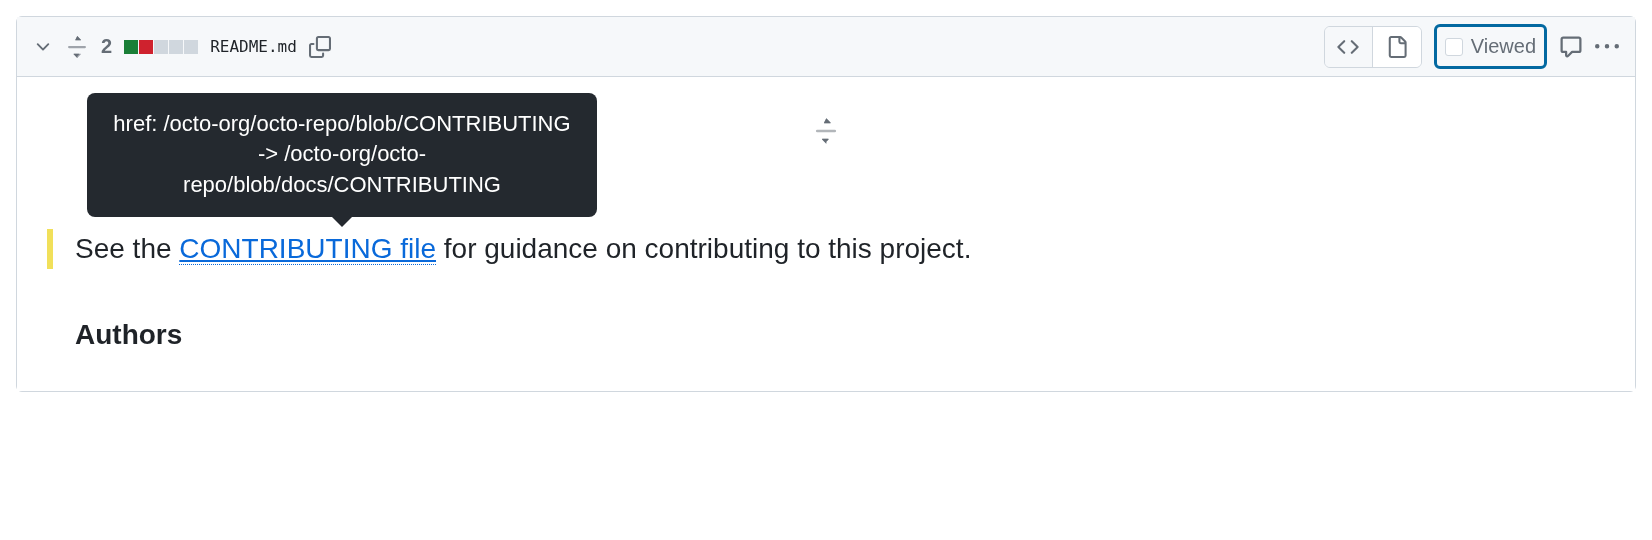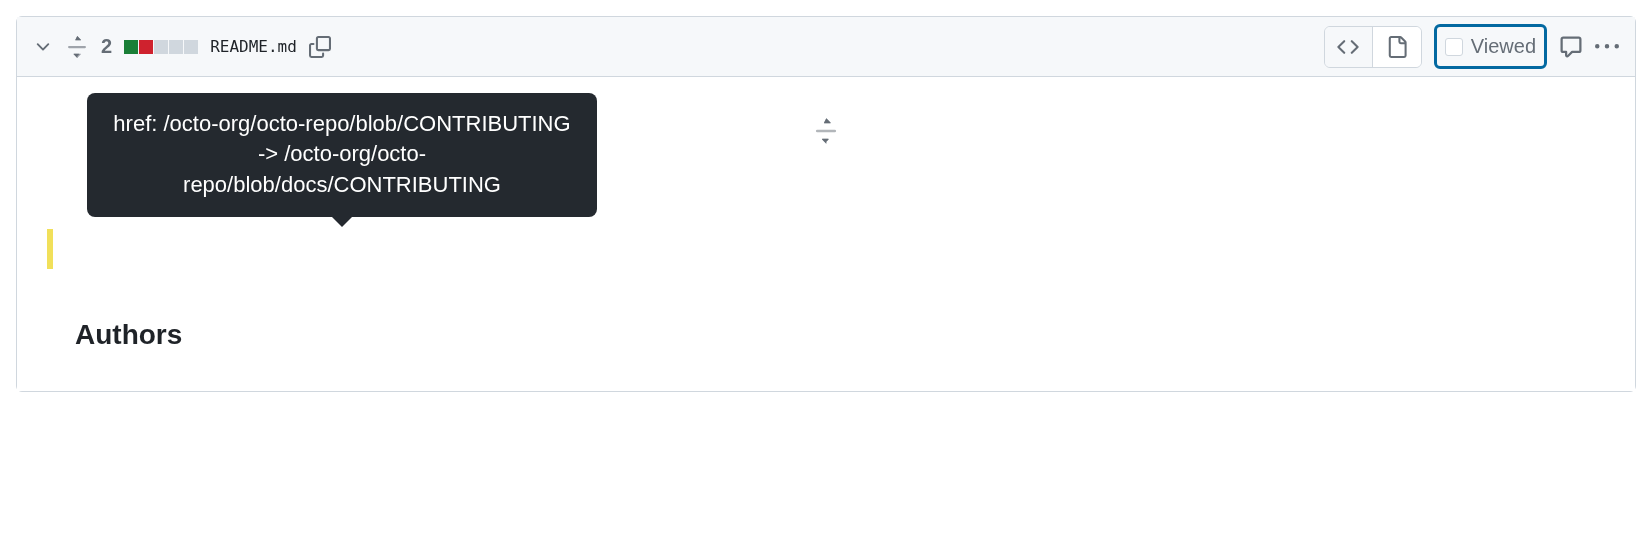--- a/index.html
+++ b/index.html
@@ -254,18 +254,21 @@
       <div class="expand-center-icon">
         <svg width="28" height="28" viewBox="0 0 16 16" fill="currentColor">
             <path d="M8.177.677 10.573 3.1a.25.25 0 0 1-.177.427H7.104a.25.25 0 0 1-.177-.427L8.177.677Zm0 14.646-2.396-2.423a.25.25 0 0 1 .177-.427h3.292a.25.25 0 0 1 .177.427l-1.25 1.25ZM3 7.25h10a.75.75 0 0 1 0 1.5H3a.75.75 0 0 1 0-1.5Z" opacity="0.5"></path>
             <path d="M8.177.677 10.573 3.1a.25.25 0 0 1-.177.427H7.104a.25.25 0 0 1-.177-.427L8.177.677Zm0 14.646-2.396-2.423a.25.25 0 0 1 .177-.427h3.292a.25.25 0 0 1 .177.427l-1.25 1.25Z"></path>
           </svg>
       </div>
     </div>
 
     <div class="diff-line">
       <div class="diff-marker"></div>
+      <div class="diff-text">
+        <span>See the </span><a class="diff-link">CONTRIBUTING file</a><span> for guidance on contributing to this project.</span>
+      </div>
       <div class="tooltip">href: /octo-org/octo-repo/blob/CONTRIBUTING -&gt; /octo-org/octo-repo/blob/docs/CONTRIBUTING</div>
     </div>
 
     <h2 class="authors-heading">Authors</h2>
   </div>
 </div>
 
 </body></html>

